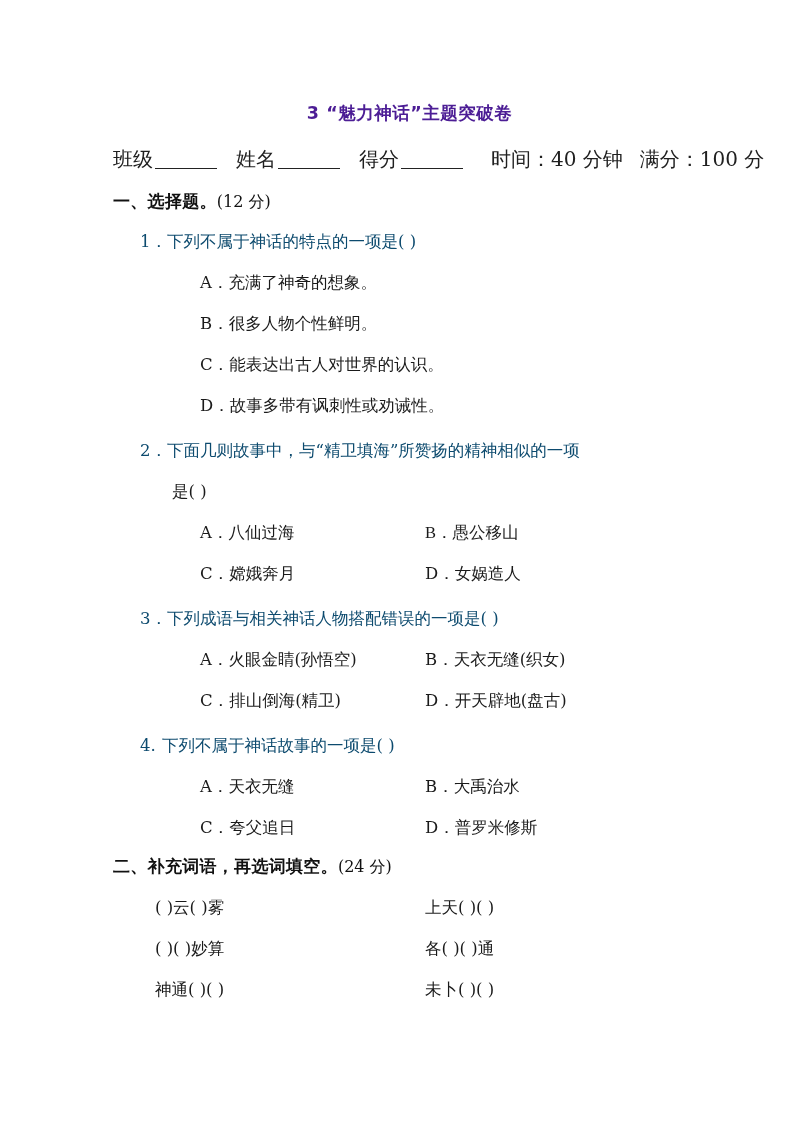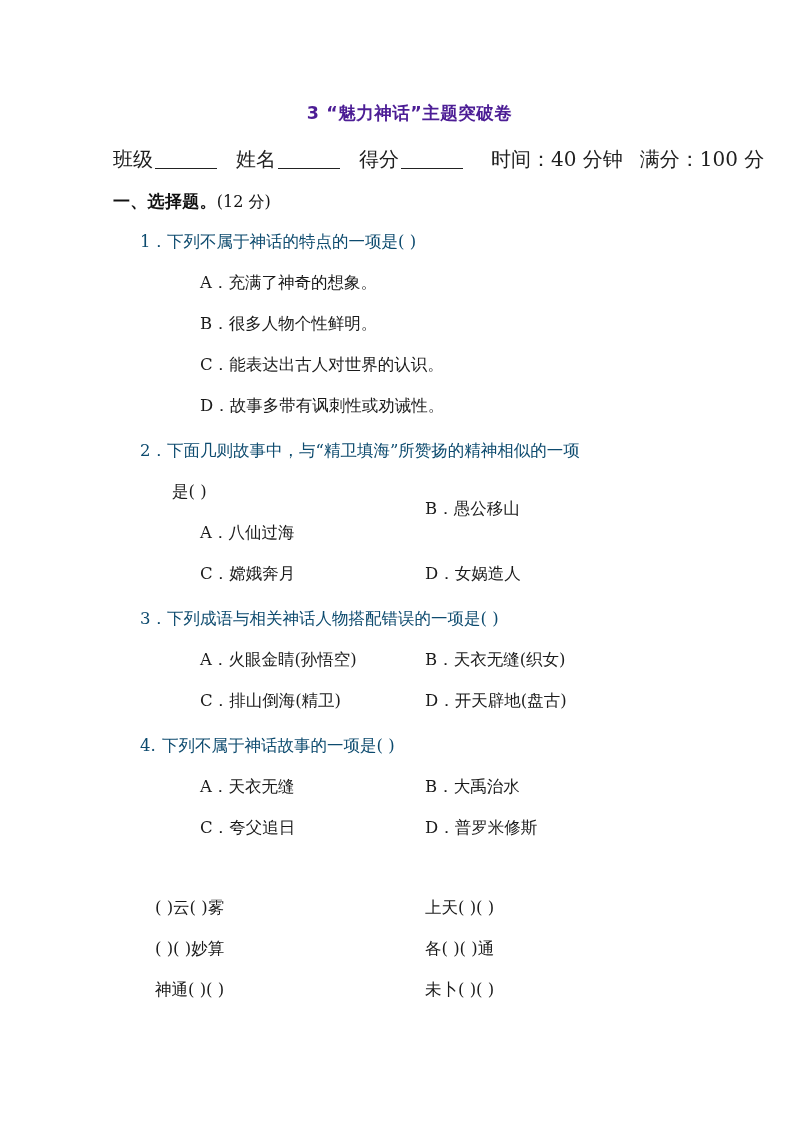--- a/index.html
+++ b/index.html
@@ -151,21 +151,21 @@
     <span class="opt-label">D．</span><span>故事多带有讽刺性或劝诫性。</span>
   </div>
 
   <div class="q-stem" style="top:440px;">
     <span class="q-num">2．</span><span>下面几则故事中，与“精卫填海”所赞扬的精神相似的一项</span>
   </div>
   <div class="q-cont" style="top:481px;">是(        )</div>
   <div class="opt opt-l" style="top:522px;">
     <span class="opt-label">A．</span><span>八仙过海</span>
   </div>
-  <div class="opt opt-r" style="top:498px;">
+  <div class="opt opt-r" style="top:522px;font-family:Liberation Serif, serif;">
     <span class="opt-label">B．</span><span>愚公移山</span>
   </div>
   <div class="opt opt-l" style="top:563px;">
     <span class="opt-label">C．</span><span>嫦娥奔月</span>
   </div>
   <div class="opt opt-r" style="top:563px;">
     <span class="opt-label">D．</span><span>女娲造人</span>
   </div>
 
   <div class="q-stem" style="top:608px;">
@@ -193,20 +193,23 @@
   <div class="opt opt-r" style="top:776px;">
     <span class="opt-label">B．</span><span>大禹治水</span>
   </div>
   <div class="opt opt-l" style="top:817px;text-align:center;">
     <span class="opt-label">C．</span><span>夸父追日</span>
   </div>
   <div class="opt opt-r" style="top:817px;">
     <span class="opt-label">D．</span><span>普罗米修斯</span>
   </div>
 
+  <div class="section-heading" style="top:855px;">
+    <span class="sh-main">二、补充词语，再选词填空。</span><span class="sh-score">(24 分)</span>
+  </div>
 
   <div class="fill-row fill-l" style="top:897px;">(      )云(      )雾</div>
   <div class="fill-row fill-r" style="top:897px;">上天(      )(      )</div>
 
   <div class="fill-row fill-l" style="top:938px;">(      )(      )妙算</div>
   <div class="fill-row fill-r" style="top:938px;">各(      )(      )通</div>
 
   <div class="fill-row fill-l" style="top:979px;">神通(      )(      )</div>
   <div class="fill-row fill-r" style="top:979px;">未卜(      )(      )</div>
 

